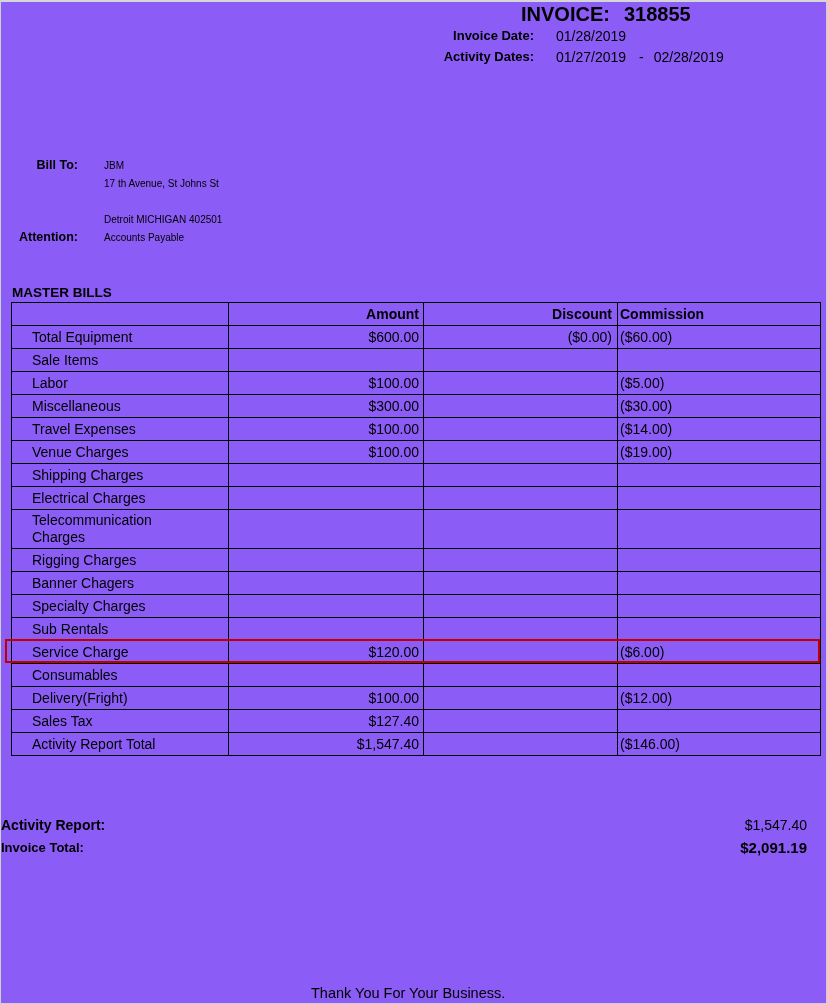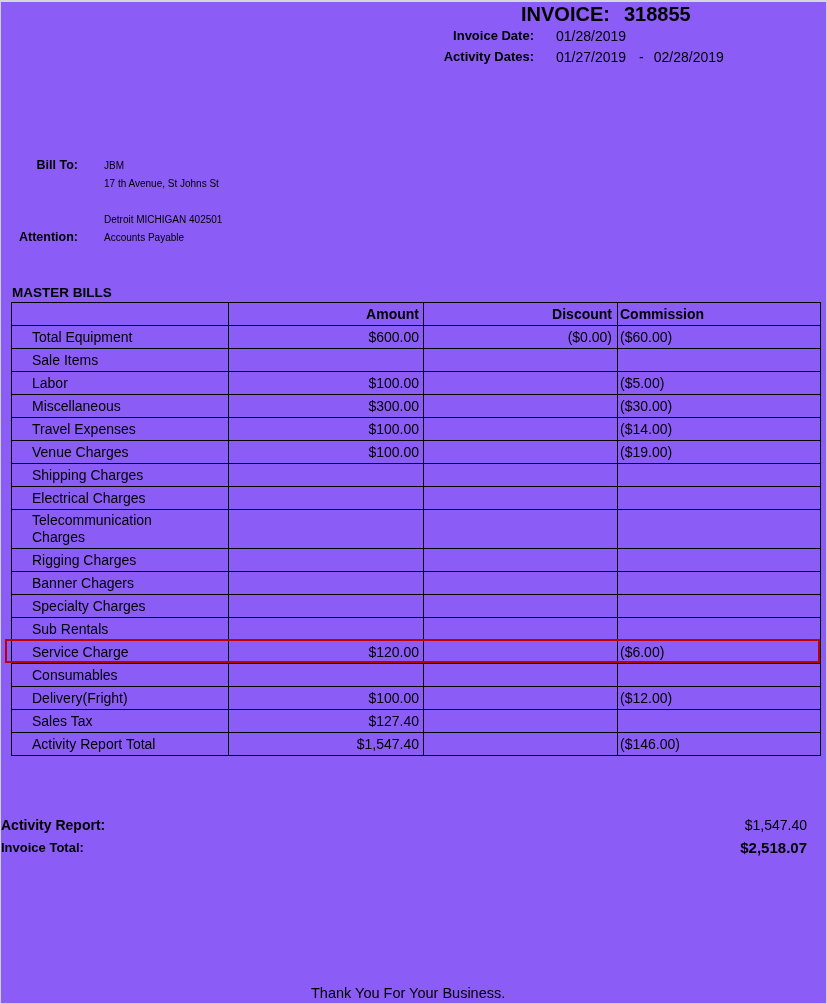--- a/index.html
+++ b/index.html
@@ -258,19 +258,19 @@
 
   <div class="highlight-box"></div>
 
   <div class="summary">
     <div class="sum-row">
       <span class="sum-label">Activity Report:</span>
       <span class="sum-value">$1,547.40</span>
     </div>
     <div class="sum-row total">
       <span class="sum-label">Invoice Total:</span>
-      <span class="sum-value">$2,518.07</span>
+      <span class="sum-value">$2,091.19</span>
     </div>
   </div>
 
   <div class="footer-msg">Thank You For Your Business.</div>
 
 </div>
 
 </body></html>

